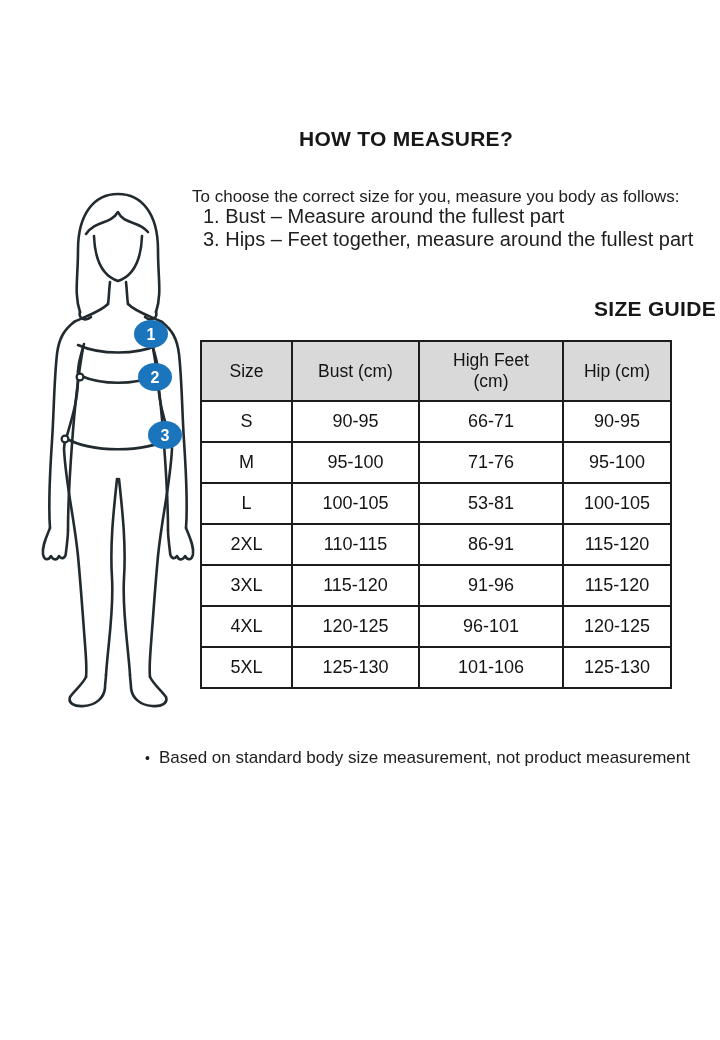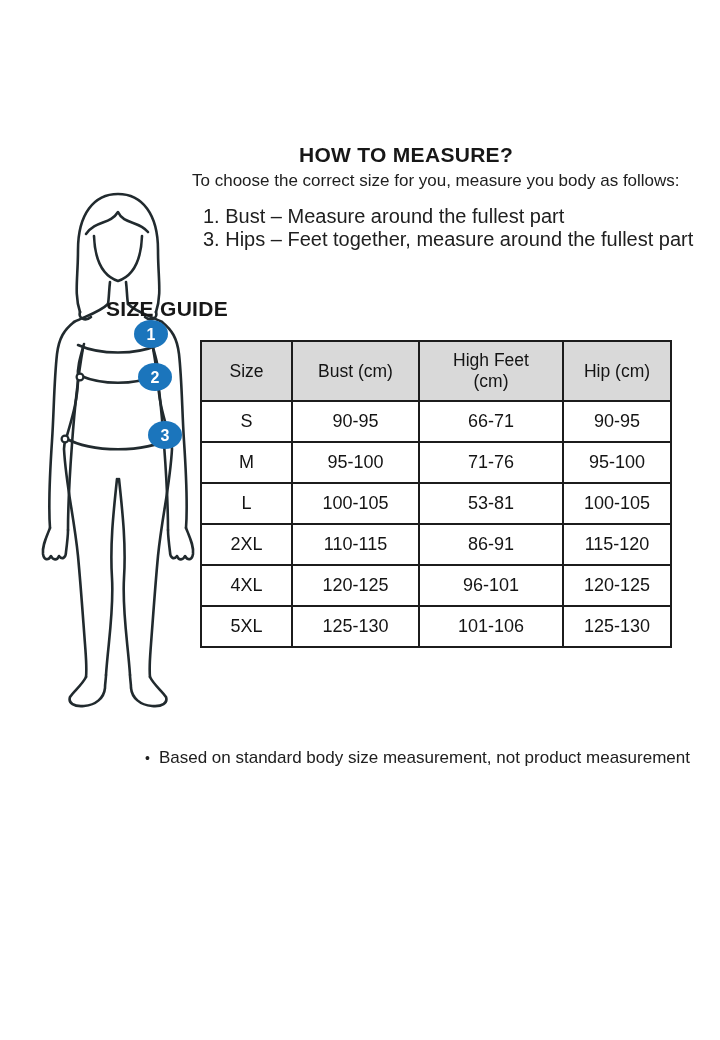--- a/index.html
+++ b/index.html
@@ -3,27 +3,27 @@
 <meta charset="utf-8">
 <style>
   html,body{margin:0;padding:0;}
   body{
     width:720px;height:1040px;background:#ffffff;position:relative;
     font-family:"Liberation Sans", sans-serif;color:#1d1d1d;overflow:hidden;
   }
   .abs{position:absolute;}
   .page-title{
     top:127px;left:106px;width:600px;text-align:center;
-    font-size:21px;font-weight:700;letter-spacing:.3px;color:#171717;margin-top:16px;
+    font-size:21px;font-weight:700;letter-spacing:.3px;color:#171717;
   }
-  .intro{top:171px;left:192px;font-size:17px;white-space:nowrap;color:#202020;}
+  .intro{top:187px;left:192px;font-size:17px;white-space:nowrap;color:#202020;}
   .steps{top:205px;left:203px;font-size:20px;line-height:22.7px;color:#202020;}
   .steps .step{white-space:nowrap;}
   .section-title{
-    top:297px;left:106px;width:600px;text-align:left;
+    top:297px;left:116px;width:600px;text-align:right;
     font-size:21px;font-weight:700;letter-spacing:.3px;color:#171717;
   }
   table.size-table{
     position:absolute;left:200px;top:340px;width:470px;
     border-collapse:collapse;table-layout:fixed;
   }
   .size-table th,.size-table td{
     border:2px solid #1c1c1c;text-align:center;vertical-align:middle;
     font-weight:400;color:#141414;padding:0;
   }
@@ -156,20 +156,26 @@
       <td>53-81</td>
       <td>100-105</td>
     </tr>
     <tr>
       <td>2XL</td>
       <td>110-115</td>
       <td>86-91</td>
       <td>115-120</td>
     </tr>
     <tr>
+      <td>3XL</td>
+      <td>115-120</td>
+      <td>91-96</td>
+      <td>115-120</td>
+    </tr>
+    <tr>
       <td>4XL</td>
       <td>120-125</td>
       <td>96-101</td>
       <td>120-125</td>
     </tr>
     <tr>
       <td>5XL</td>
       <td>125-130</td>
       <td>101-106</td>
       <td>125-130</td>

